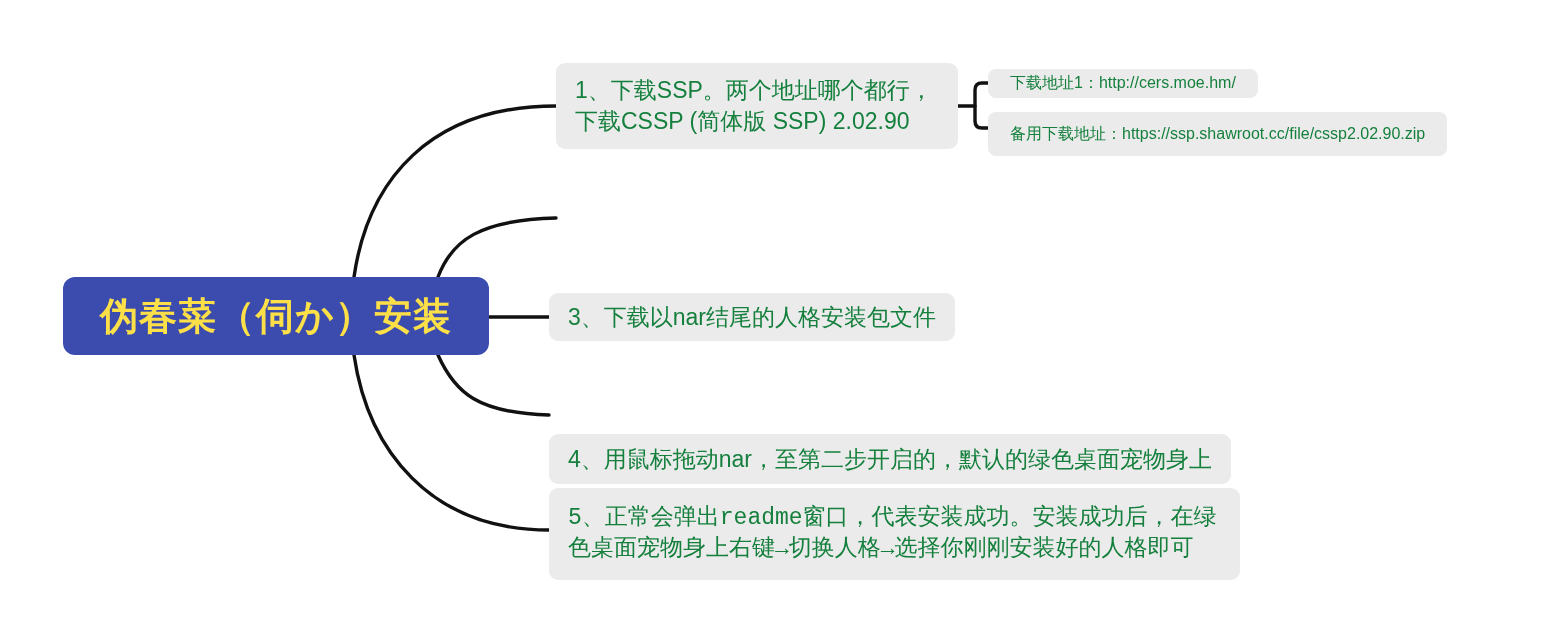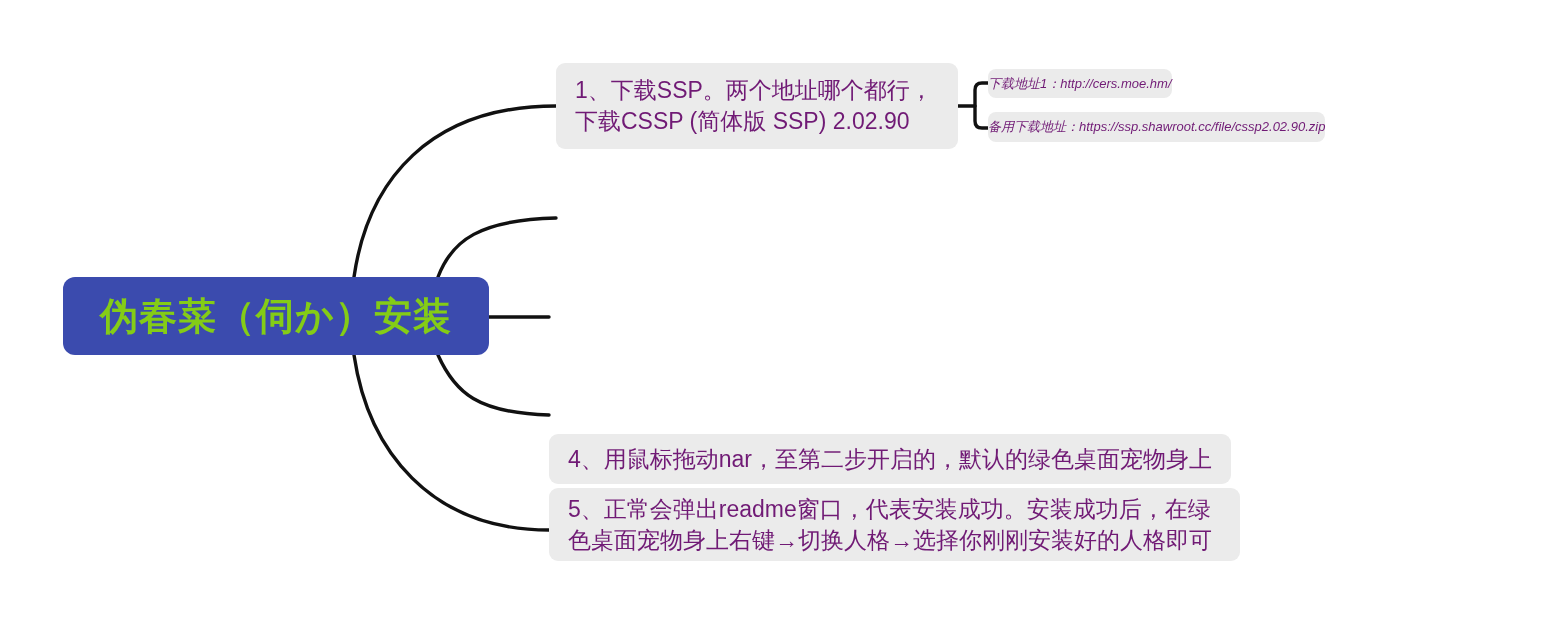--- a/index.html
+++ b/index.html
@@ -24,59 +24,58 @@
     stroke: #111111;
     stroke-width: 3.4;
     stroke-linecap: round;
     stroke-linejoin: round;
   }
 
   .node {
     position: absolute;
     display: flex;
     align-items: center;
-    color: #701a75;
+    color: #15803d;
     background: #ebebeb;
     border-radius: 9px;
     white-space: nowrap;
   }
 
   .node.root {
     left: 63px; top: 277px;
     width: 426px; height: 78px;
     background: #3b4bae;
-    color: #84cc16;
+    color: #fde047;
     border-radius: 12px;
     font-size: 38px;
     font-weight: bold;
     justify-content: center;
     letter-spacing: 1px;
   }
 
   .node.branch {
     font-size: 23px;
     padding: 0 19px;
     line-height: 31px;
   }
   .node.wrap { white-space: normal; }
 
   .node.b1 { left: 556px; top: 63px;  width: 402px; height: 86px; }
   .node.b2 { left: 549px; top: 193px; height: 50px; }
   .node.b3 { left: 549px; top: 293px; height: 48px; }
   .node.b4 { left: 549px; top: 390px; height: 50px; margin-top: 44px; }
-  .node.b5 { left: 549px; top: 488px; width: 691px; height: 73px; }
+  .node.b5 { left: 549px; top: 488px; width: 691px; height: 92px; font-family: Liberation Mono, monospace; }
 
   .node.sub {
-    font-size: 13px;
-    padding: 0 0;
+    font-size: 16px;
+    padding: 0 22px;
     border-radius: 8px;
-    font-style: italic;
   }
   .node.s1 { left: 988px; top: 69px;  height: 29px; }
-  .node.s2 { left: 988px; top: 112px; height: 30px; }
+  .node.s2 { left: 988px; top: 112px; height: 44px; }
 </style>
 </head>
 <body>
 
 <div class="canvas">
 
   <svg class="connectors" viewBox="0 0 1556 635" xmlns="http://www.w3.org/2000/svg">
     <path d="M 556 106 C 430 106, 368 180, 354 277"></path>
     <path d="M 556 218 C 480 220, 452 240, 438 277"></path>
     <path d="M 489 317 L 549 317"></path>
@@ -88,18 +87,19 @@
 
   <div class="node root">伪春菜（伺か）安装</div>
 
   <div class="node branch wrap b1">1、下载SSP。两个地址哪个都行，下载CSSP (简体版 SSP) 2.02.90</div>
 
   <div class="node sub s1">下载地址1：http://cers.moe.hm/</div>
 
   <div class="node sub s2">备用下载地址：https://ssp.shawroot.cc/file/cssp2.02.90.zip</div>
 
 
+  <div class="node branch b3">3、下载以nar结尾的人格安装包文件</div>
 
   <div class="node branch b4">4、用鼠标拖动nar，至第二步开启的，默认的绿色桌面宠物身上</div>
 
   <div class="node branch wrap b5">5、正常会弹出readme窗口，代表安装成功。安装成功后，在绿色桌面宠物身上右键→切换人格→选择你刚刚安装好的人格即可</div>
 
 </div>
 
 </body></html>

